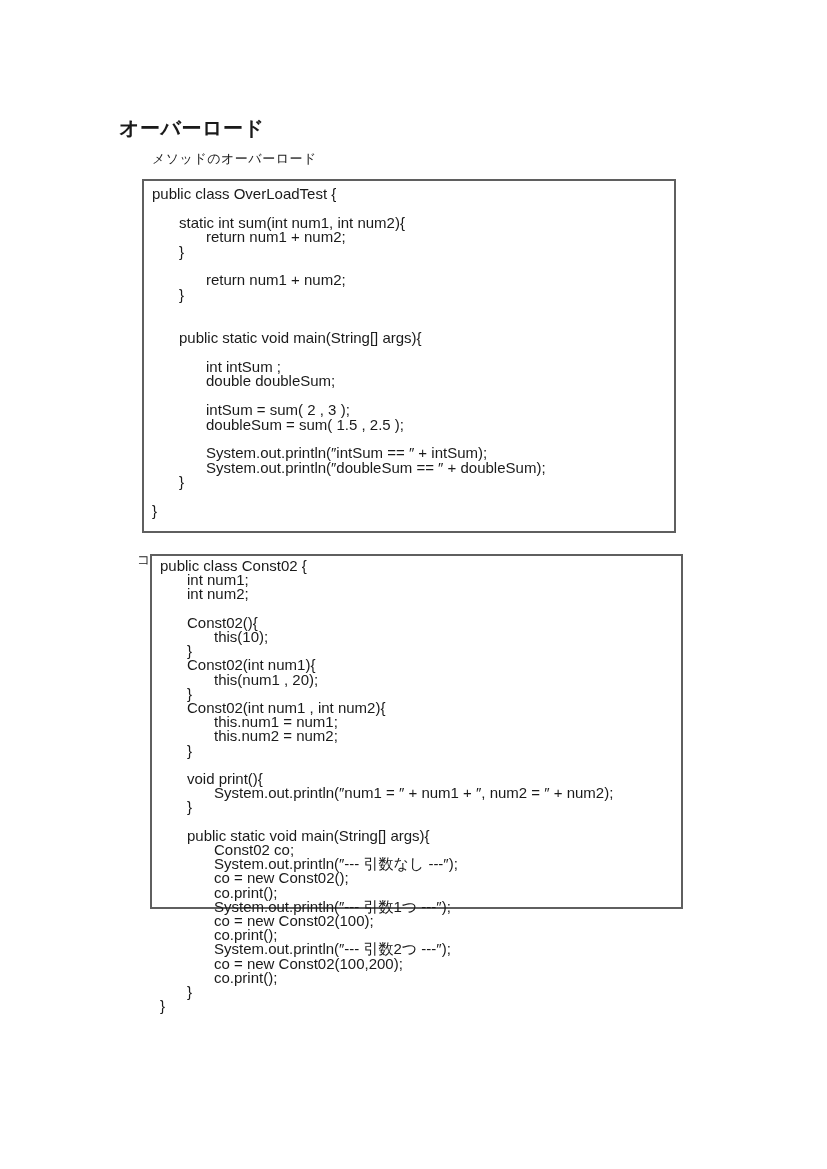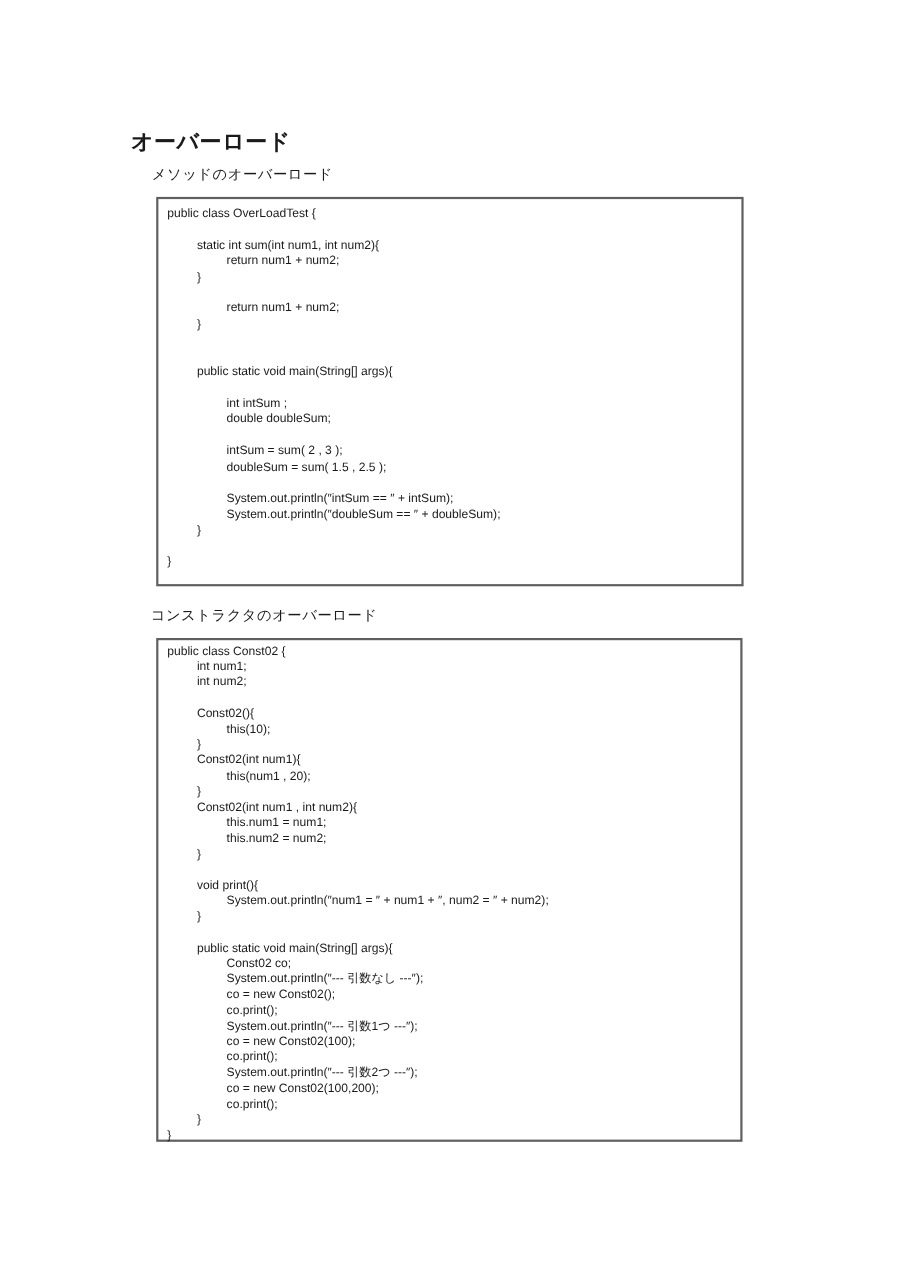--- a/index.html
+++ b/index.html
@@ -21,35 +21,35 @@
     font-weight: 700;
     letter-spacing: 0.5px;
     white-space: nowrap;
   }
   .section-heading {
     font-size: 13px;
     font-weight: 400;
     letter-spacing: 0.5px;
     white-space: nowrap;
   }
-  #sub1 { left: 138px; top: 150px; }
+  #sub1 { left: 152px; top: 150px; }
   #sub2 { left: 137px; top: 551px; }
   .codebox {
     position: absolute;
     left: 142px;
     background: #ffffff;
     border: 2px solid #5f5f5f;
   }
   #box1 { top: 179px; width: 534px; height: 354px; }
-  #box2 { top: 580px; width: 533px; height: 458px; }
+  #box2 { top: 554px; width: 533px; height: 355px; margin-left: 8px; }
   .code {
     margin: 0;
     padding: 6px 6px 0 8px;
     font-family: inherit;
-    font-size: 11px;
+    font-size: 15px;
     line-height: 14.4px;
     white-space: pre;
     tab-size: 27px;
     -moz-tab-size: 27px;
     color: #1a1a1a;
   }
   #box2 .code {
     padding-top: 3px;
     line-height: 14.2px;
   }

